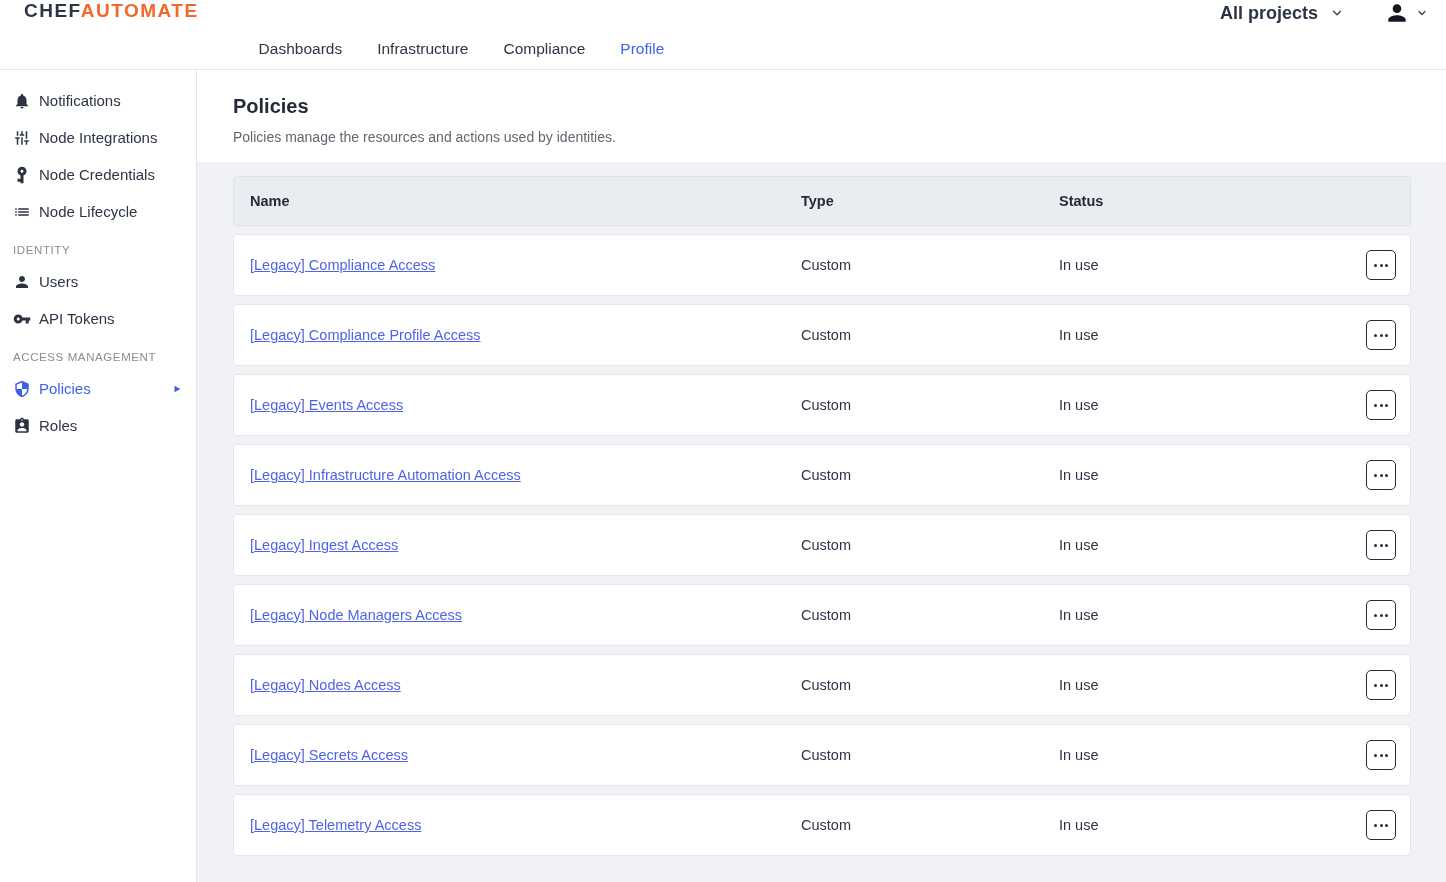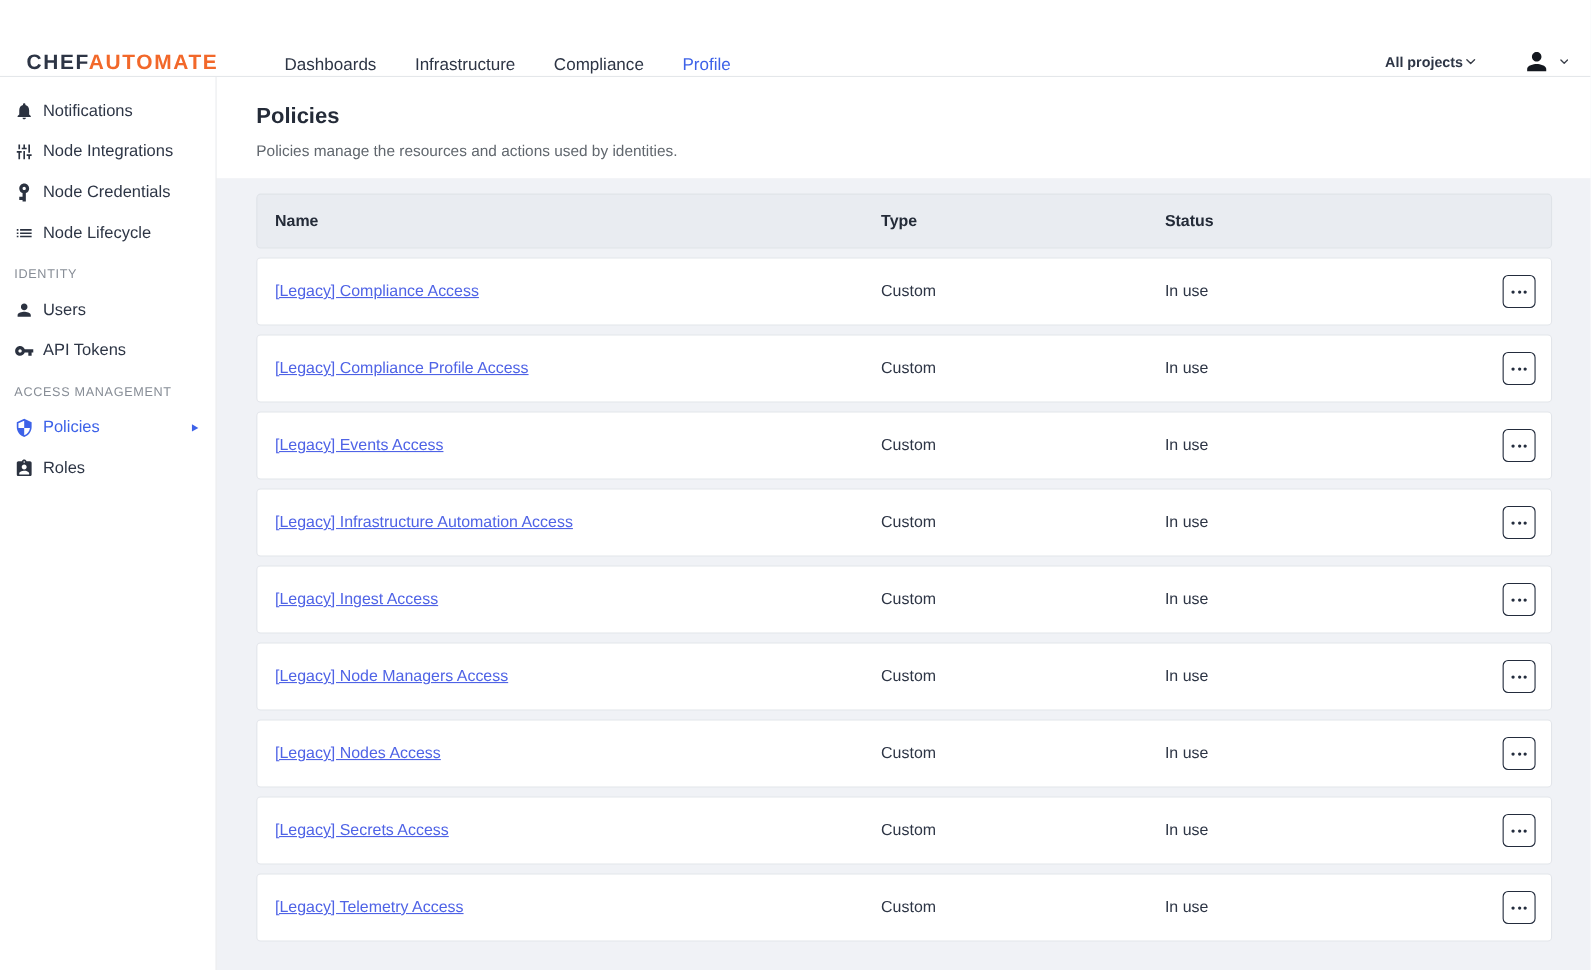--- a/index.html
+++ b/index.html
@@ -17,21 +17,21 @@
     --dark: #2d3545;
     --muted: #61676e;
     --page-gray: #f0f2f6;
     --border: #e2e5ea;
   }
 
   
   .topnav {
     height: 70px;
     display: flex;
-    align-items: flex-end;
+    align-items: flex-start;
     background: #fff;
     border-bottom: 1px solid #e4e7ea;
     padding: 0 18px 0 24px;
   }
   .logo {
     font-size: 19px;
     font-weight: bold;
     letter-spacing: 1.5px;
     white-space: nowrap;
     cursor: pointer;
@@ -55,22 +55,22 @@
   }
   .nav-link.active { color: var(--accent); }
   .topnav-right {
     margin-left: auto;
     display: flex;
     align-items: center;
   }
   .projects-filter {
     display: flex;
     align-items: center;
-    gap: 0;
-    font-size: 13px;
+    gap: 12px;
+    font-size: 18px;
     font-weight: bold;
     cursor: pointer;
   }
   .chev { width: 14px; height: 14px; color: #3a3f49; }
   .user-menu {
     display: flex;
     align-items: center;
     gap: 6px;
     margin-left: 40px;
     cursor: pointer;

